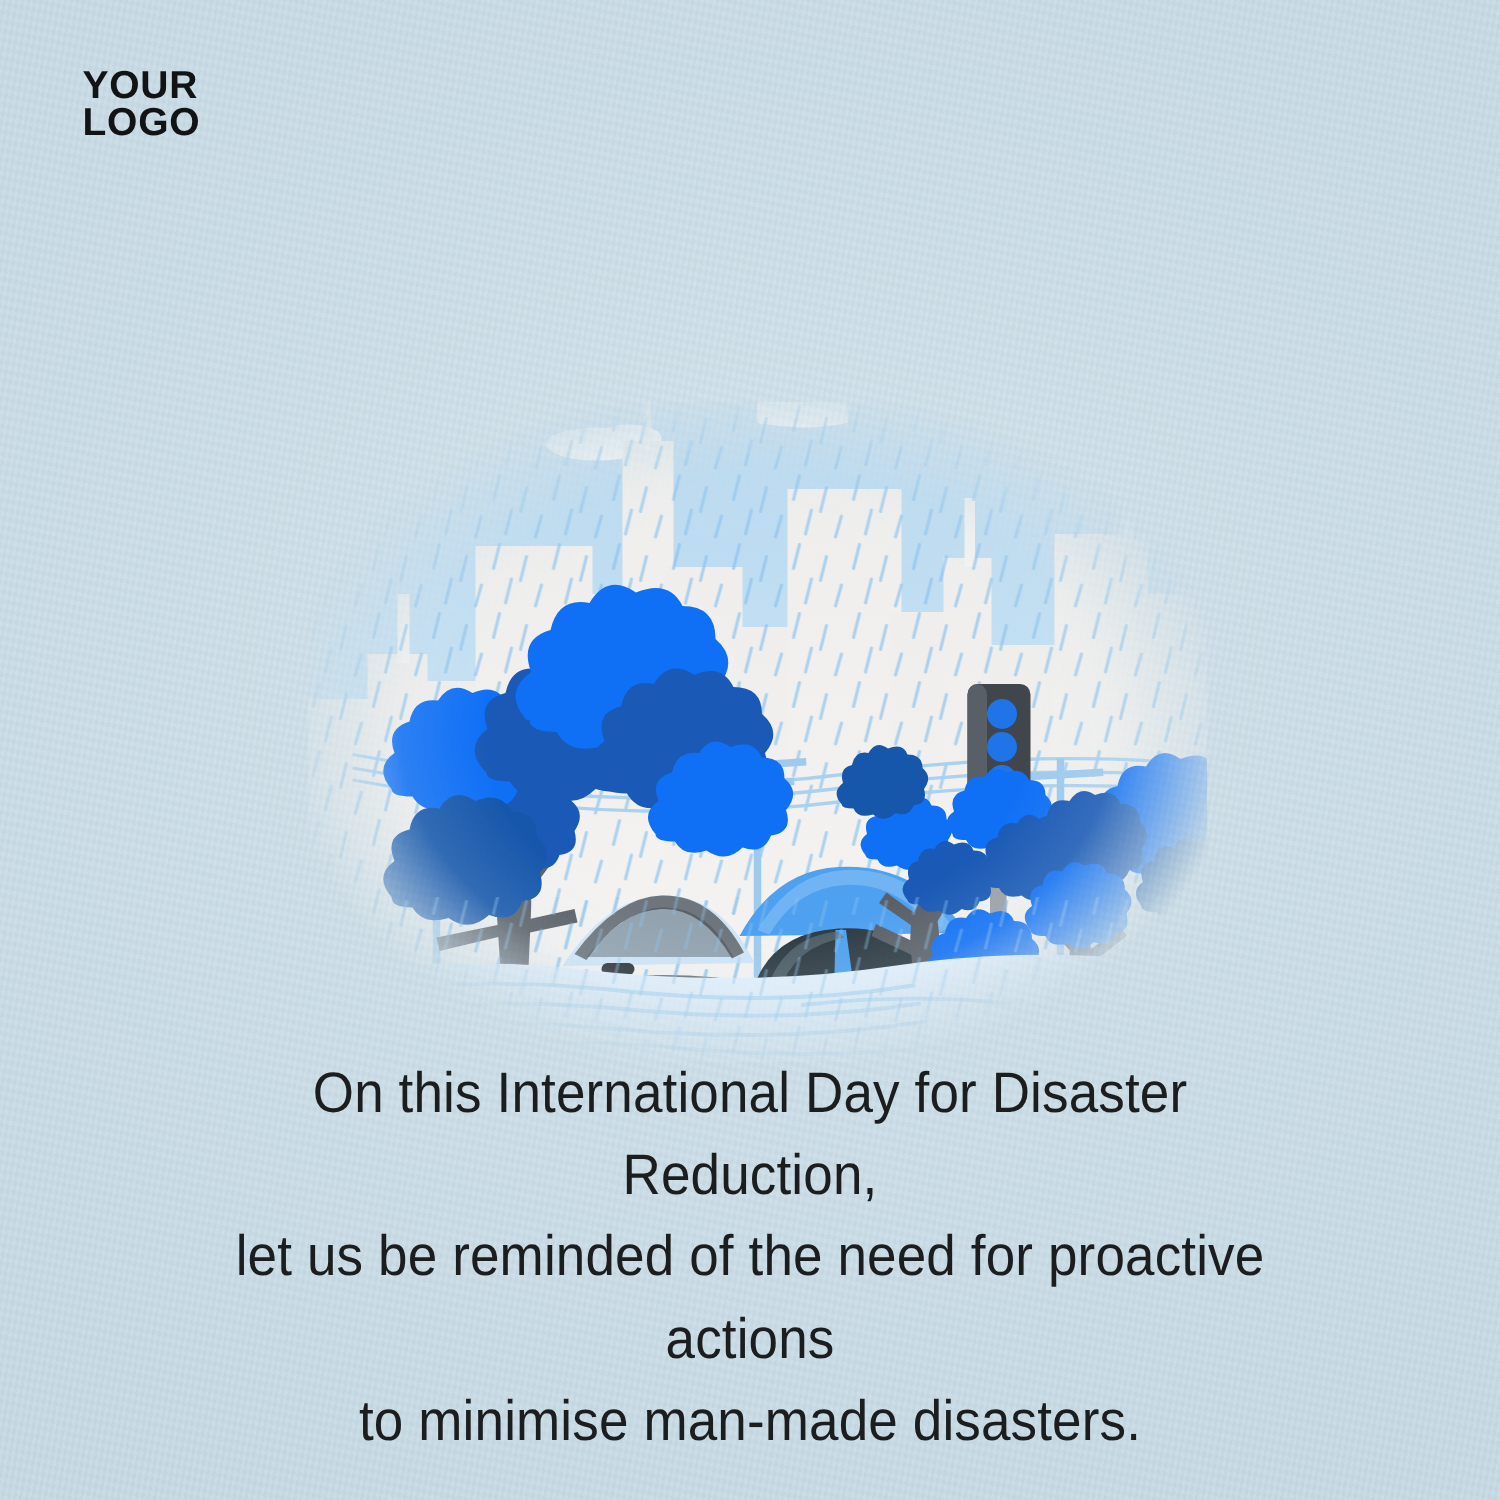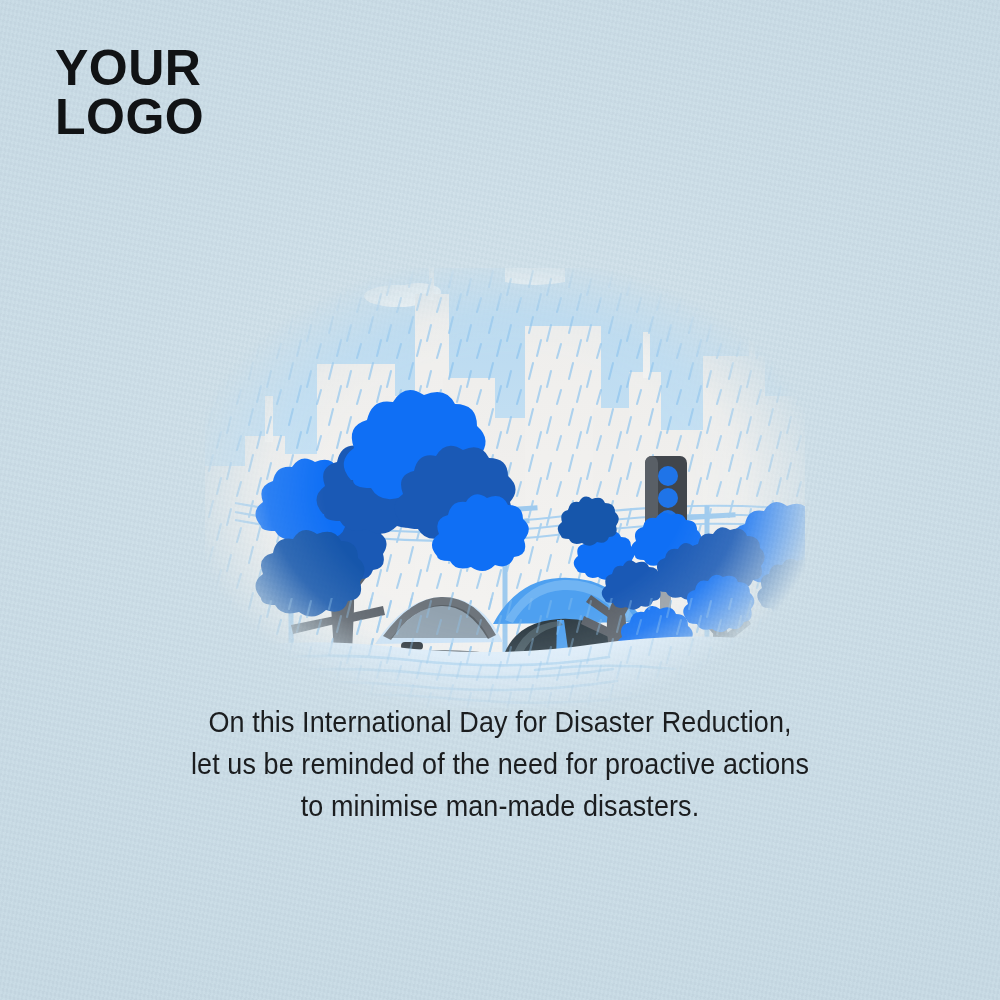--- a/index.html
+++ b/index.html
@@ -24,21 +24,21 @@
       repeating-linear-gradient(100deg, rgba(255,255,255,.05) 0 2px, rgba(0,0,0,.012) 2px 4px),
       repeating-linear-gradient(12deg, rgba(255,255,255,.035) 0 3px, rgba(0,0,0,.01) 3px 6px);
     opacity:.85;
   }
 
   
   #logo{
     position:absolute;left:55px;top:44px;
     font-family:"Liberation Sans", sans-serif;
     font-weight:700;
-    font-size:50px;
+    font-size:26px;
     line-height:0.98;
     letter-spacing:.5px;
     color:#111315;
     z-index:30;
   }
   #logo div{display:block;}
 
   
   #title-block{
     position:absolute;left:0;right:0;top:157px;
@@ -73,21 +73,21 @@
     mask-image:radial-gradient(ellipse 330px 240px at 50% 50%, #000 55%, rgba(0,0,0,.85) 72%, rgba(0,0,0,0) 97%);
   }
   #art svg{display:block;width:100%;height:100%;}
 
   
   #message{
     position:absolute;left:50%;transform:translateX(-50%);
     top:702px;width:740px;
     text-align:center;
     font-family:"Liberation Sans Narrow","Liberation Sans",sans-serif;
-    font-size:29px;
+    font-size:38px;
     line-height:1.44;
     color:#1b1d1f;
     z-index:25;
     letter-spacing:.1px;
   }
   #message span{display:block;transform:scaleX(.93);}
 </style>
 </head>
 <body>
 

